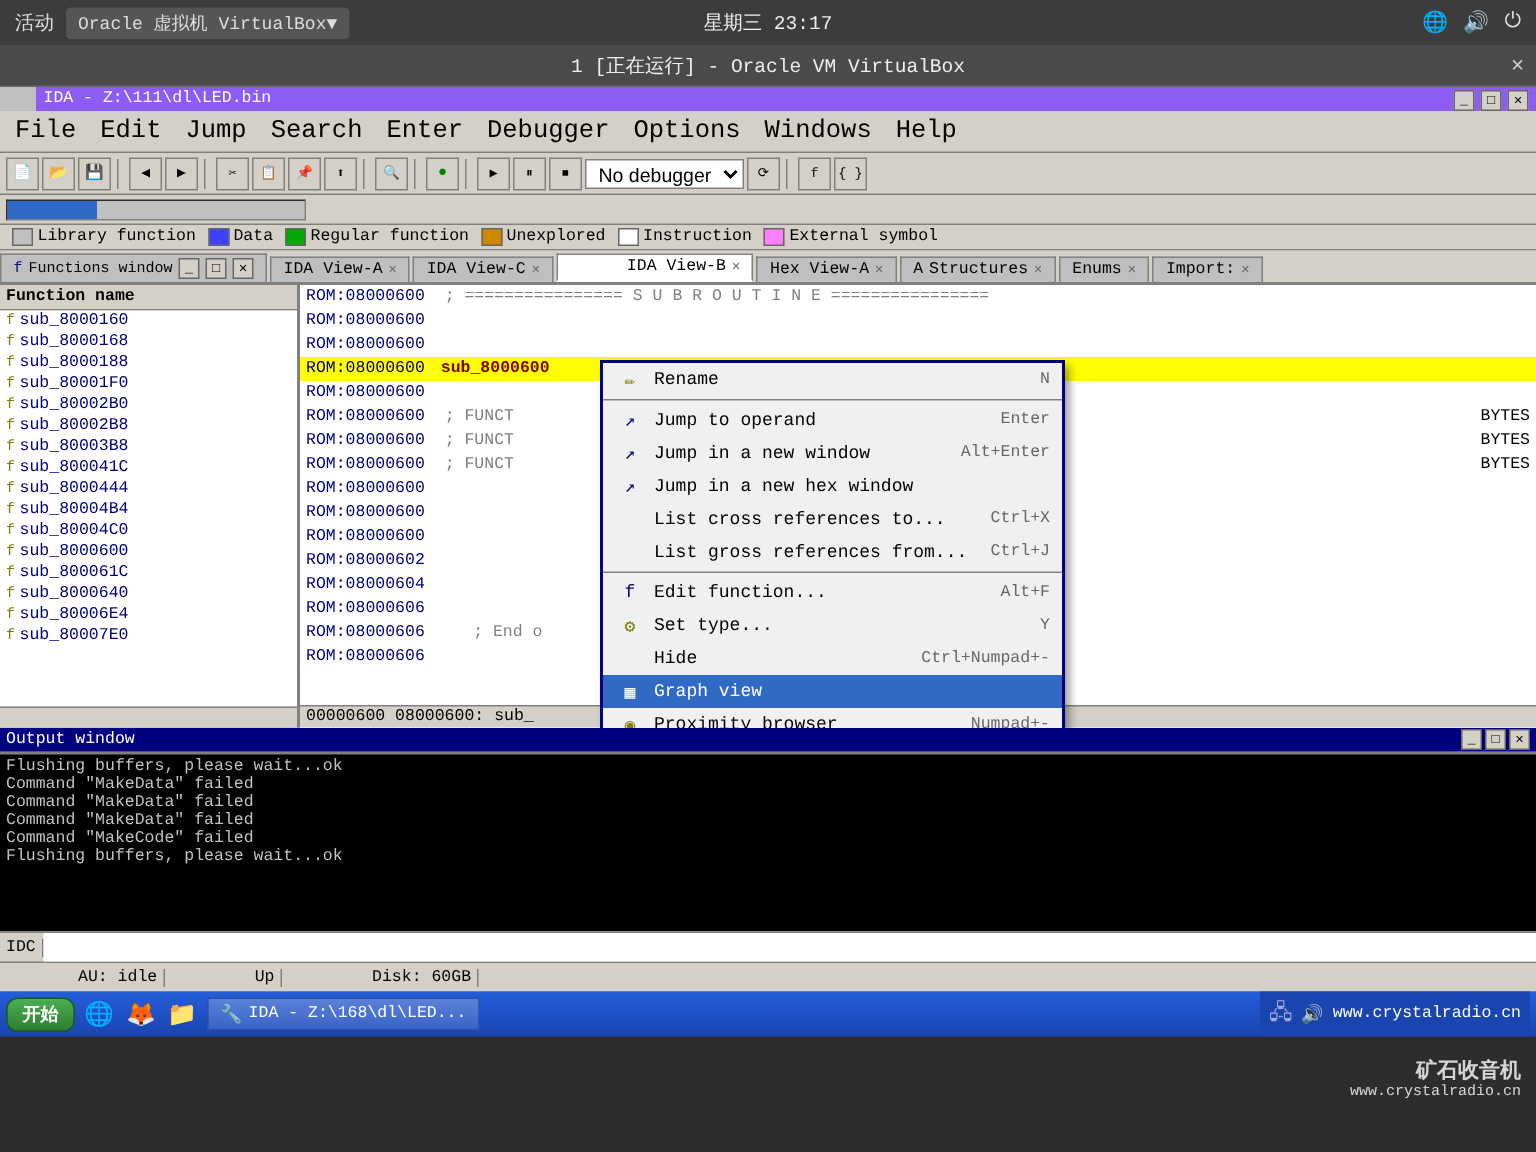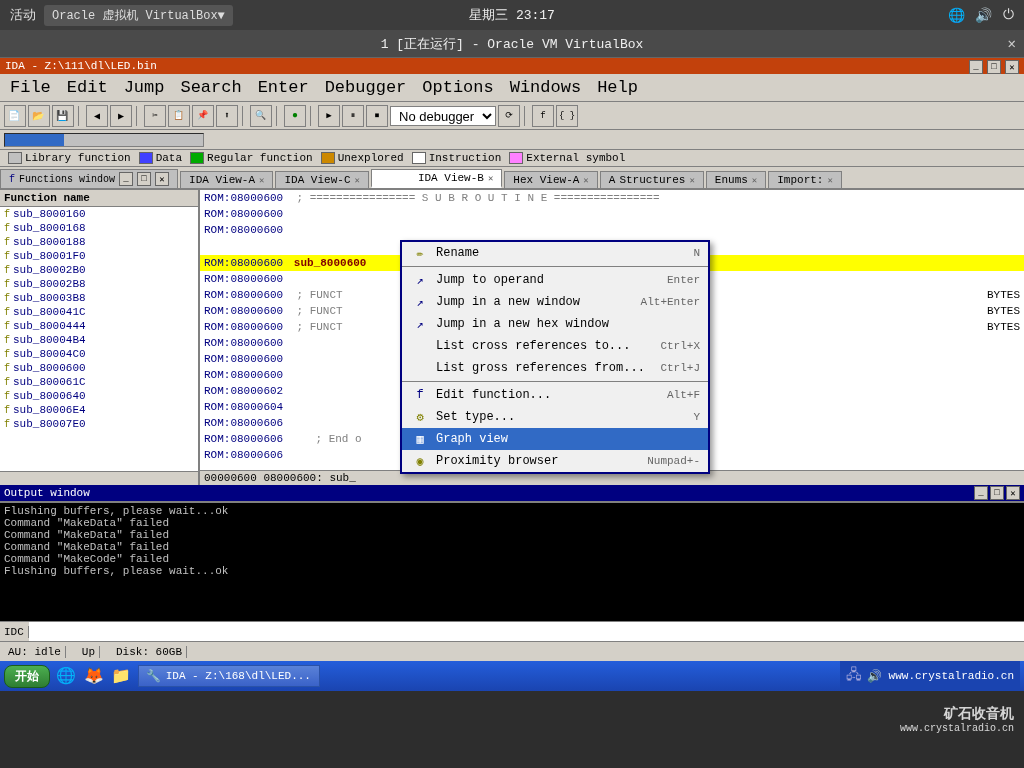--- a/index.html
+++ b/index.html
@@ -22,21 +22,21 @@
       color: #eee; font-size: 13px; border-bottom: 1px solid #666;
       position: relative;
     }
     .vbox-close { position: absolute; right: 8px; color: #ccc; font-size: 14px; cursor: pointer; }
 
     
     .vm-content { width: 100%; background: #c0c0c0; }
 
     
     .ida-titlebar {
-      background: #c2410c; color: #fff; padding: 2px 5px; font-size: 11px;
+      background: #8b5cf6; color: #fff; padding: 2px 5px; font-size: 11px; margin-left: 24px;
     }
     .ida-menubar {
       background: #d4d0c8; display: flex; align-items: center; gap: 0;
       border-bottom: 1px solid #808080; padding: 2px 2px;
     }
     .ida-menubar span { padding: 2px 8px; font-size: 17px; color: #000; cursor: pointer; }
 
     
     .ida-toolbar {
       background: #d4d0c8; display: flex; align-items: center; padding: 2px 4px;
@@ -106,21 +106,21 @@
       color: #000080;
     }
     .func-icon { color: #808000; margin-right: 3px; font-size: 10px; }
 
     
     .code-view {
       flex: 1; overflow: auto; background: #fff; font-family: 'Courier New', monospace; font-size: 11px;
       position: relative;
     }
     .code-line { padding: 0 4px; white-space: nowrap; line-height: 16px; }
-    .code-line.highlighted { background: #ffff00; margin-top: 17px; }
+    .code-line.highlighted { background: #ffff00; }
     .addr { color: #000080; }
 
     
     .context-menu {
       position: absolute; top: 50px; left: 200px; width: 310px;
       background: #f0f0f0; border: 2px solid #000080;
       box-shadow: 3px 3px 6px rgba(0,0,0,0.4); z-index: 100;
       font-size: 12px;
     }
     .ctx-item {
@@ -138,21 +138,21 @@
     .output-window {
       height: 120px; background: #000; color: #c0c0c0; font-family: 'Courier New', monospace;
       font-size: 11px; padding: 2px 4px; overflow-y: auto; border-top: 2px solid #808080;
     }
 
     
     .status-bar {
       background: #d4d0c8; height: 20px; display: flex; align-items: center;
       border-top: 1px solid #808080; padding: 0 4px; gap: 12px; font-size: 11px;
     }
-    .status-item { padding: 0 4px; border-right: 1px solid #808080; }
+    .status-item { padding: 0 4px; border-right: 1px solid #808080; margin-left: 44px; }
 
     
     .idc-bar {
       background: #d4d0c8; display: flex; align-items: center; height: 20px;
       border-top: 1px solid #808080;
     }
     .idc-label { padding: 0 4px; font-size: 11px; color: #000; border-right: 1px solid #808080; }
     .idc-input { flex: 1; background: #fff; border: none; outline: none; font-size: 11px; padding: 0 4px; height: 100%; }
 
     
@@ -436,20 +436,25 @@
         <div class="ctx-item">
           <span class="ctx-item-icon" style="color:#000080;">f</span>
           <span class="ctx-item-label">Edit function...</span>
           <span class="ctx-item-shortcut">Alt+F</span>
         </div>
         <div class="ctx-item">
           <span class="ctx-item-icon" style="color:#808000;">⚙</span>
           <span class="ctx-item-label">Set type...</span>
           <span class="ctx-item-shortcut">Y</span>
         </div>
+        <div class="ctx-item">
+          <span class="ctx-item-icon"></span>
+          <span class="ctx-item-label">Hide</span>
+          <span class="ctx-item-shortcut">Ctrl+Numpad+-</span>
+        </div>
         <div class="ctx-item selected">
           <span class="ctx-item-icon" style="color:#fff;">▦</span>
           <span class="ctx-item-label">Graph view</span>
           <span class="ctx-item-shortcut"></span>
         </div>
         <div class="ctx-item">
           <span class="ctx-item-icon" style="color:#808000;">◉</span>
           <span class="ctx-item-label">Proximity browser</span>
           <span class="ctx-item-shortcut">Numpad+-</span>
         </div>

